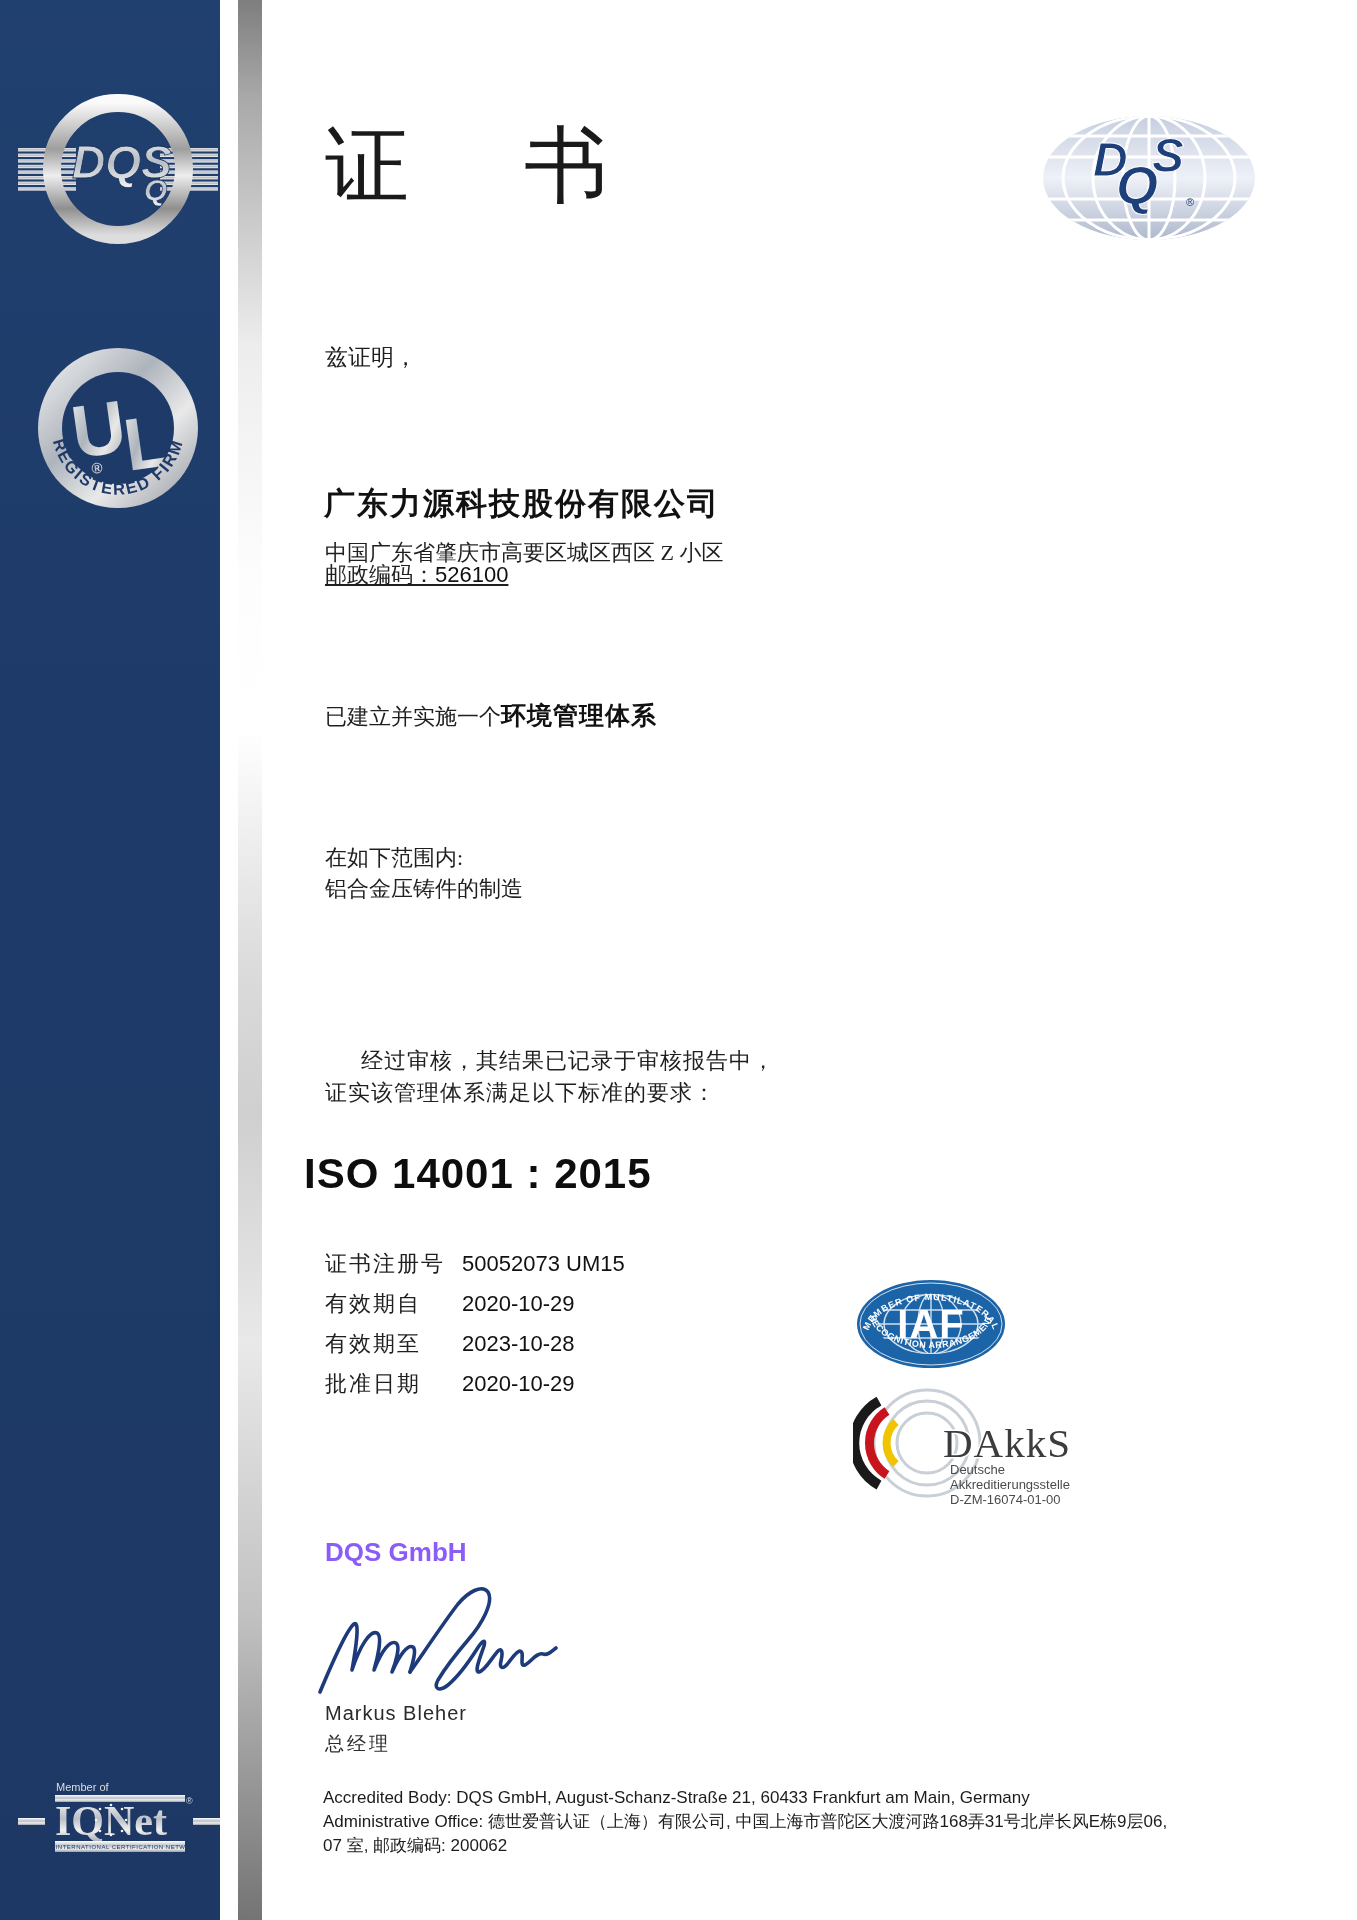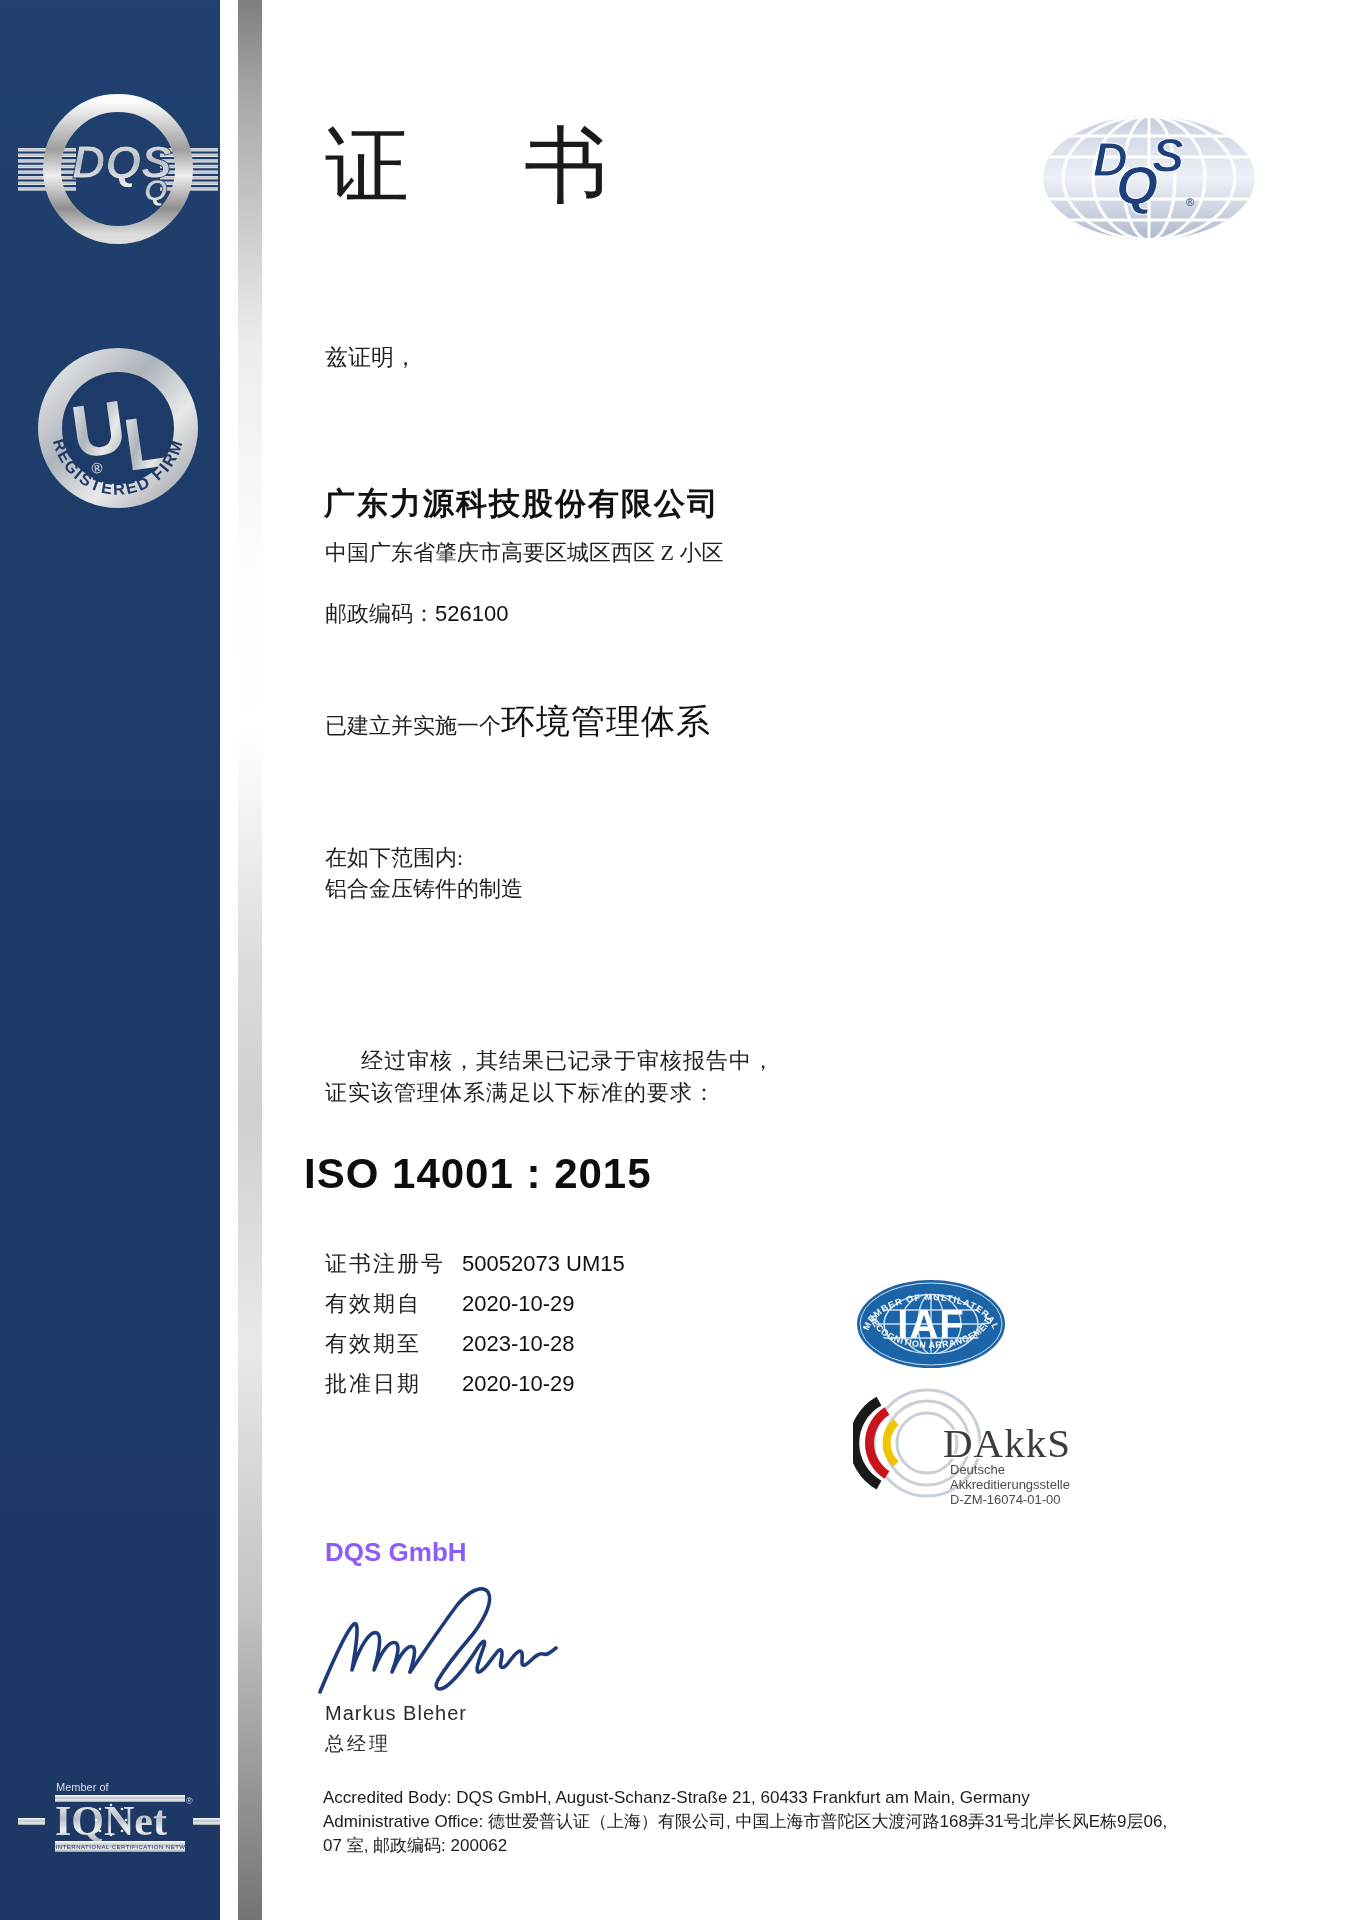--- a/index.html
+++ b/index.html
@@ -16,25 +16,25 @@
                     #ffffff 38%,#dcdcdc 50%,#cfcfcf 58%,#e9e9e9 70%,#c2c2c2 84%,#747474 100%);}
   .logo-abs{position:absolute;}
 
   
   .title{position:absolute;left:325px;top:118px;font-size:84px;color:#1a1a1a;
          font-family:"Liberation Serif","DejaVu Serif",serif;display:flex;gap:115px;line-height:1.15;}
   .certify{position:absolute;left:325px;top:342px;font-size:23px;color:#1f1f1f;}
   .company-name{position:absolute;left:324px;top:483px;font-size:31px;font-weight:bold;
                 letter-spacing:2px;color:#111;}
   .addr1{position:absolute;left:325px;top:538px;font-size:22px;color:#1f1f1f;}
-  .addr2{position:absolute;left:325px;top:599px;font-size:22px;color:#1f1f1f;}
+  .addr2{position:absolute;left:325px;top:560px;font-size:22px;color:#1f1f1f;text-decoration:underline;}
   .addr2 .code{font-family:"Liberation Sans","DejaVu Sans",sans-serif;font-size:22px;color:#111;}
   .established{position:absolute;left:325px;top:699px;font-size:22px;color:#1f1f1f;}
   .established .sysname{font-family:"Liberation Sans","DejaVu Sans",sans-serif;
-                        font-weight:normal;font-size:34px;color:#111;letter-spacing:1px;}
+                        font-weight:bold;font-size:25px;color:#111;letter-spacing:1px;}
   .scope-intro{position:absolute;left:325px;top:843px;font-size:22px;color:#1f1f1f;}
   .scope-text{position:absolute;left:325px;top:874px;font-size:22px;color:#1f1f1f;text-align:center;}
   .audit1{position:absolute;left:325px;top:1046px;font-size:22px;color:#1f1f1f;letter-spacing:1px;margin-left:36px;}
   .audit2{position:absolute;left:325px;top:1078px;font-size:22px;color:#1f1f1f;letter-spacing:1px;}
   .standard{position:absolute;left:304px;top:1150px;font-size:42px;font-weight:bold;
             letter-spacing:1px;color:#0d0d0d;}
   .details{position:absolute;left:325px;top:1244px;}
   .detail-row{display:flex;height:40px;align-items:center;}
   .detail-label{width:137px;font-size:22px;color:#1f1f1f;
                 font-family:"Liberation Serif","DejaVu Serif",serif;letter-spacing:2px;}

